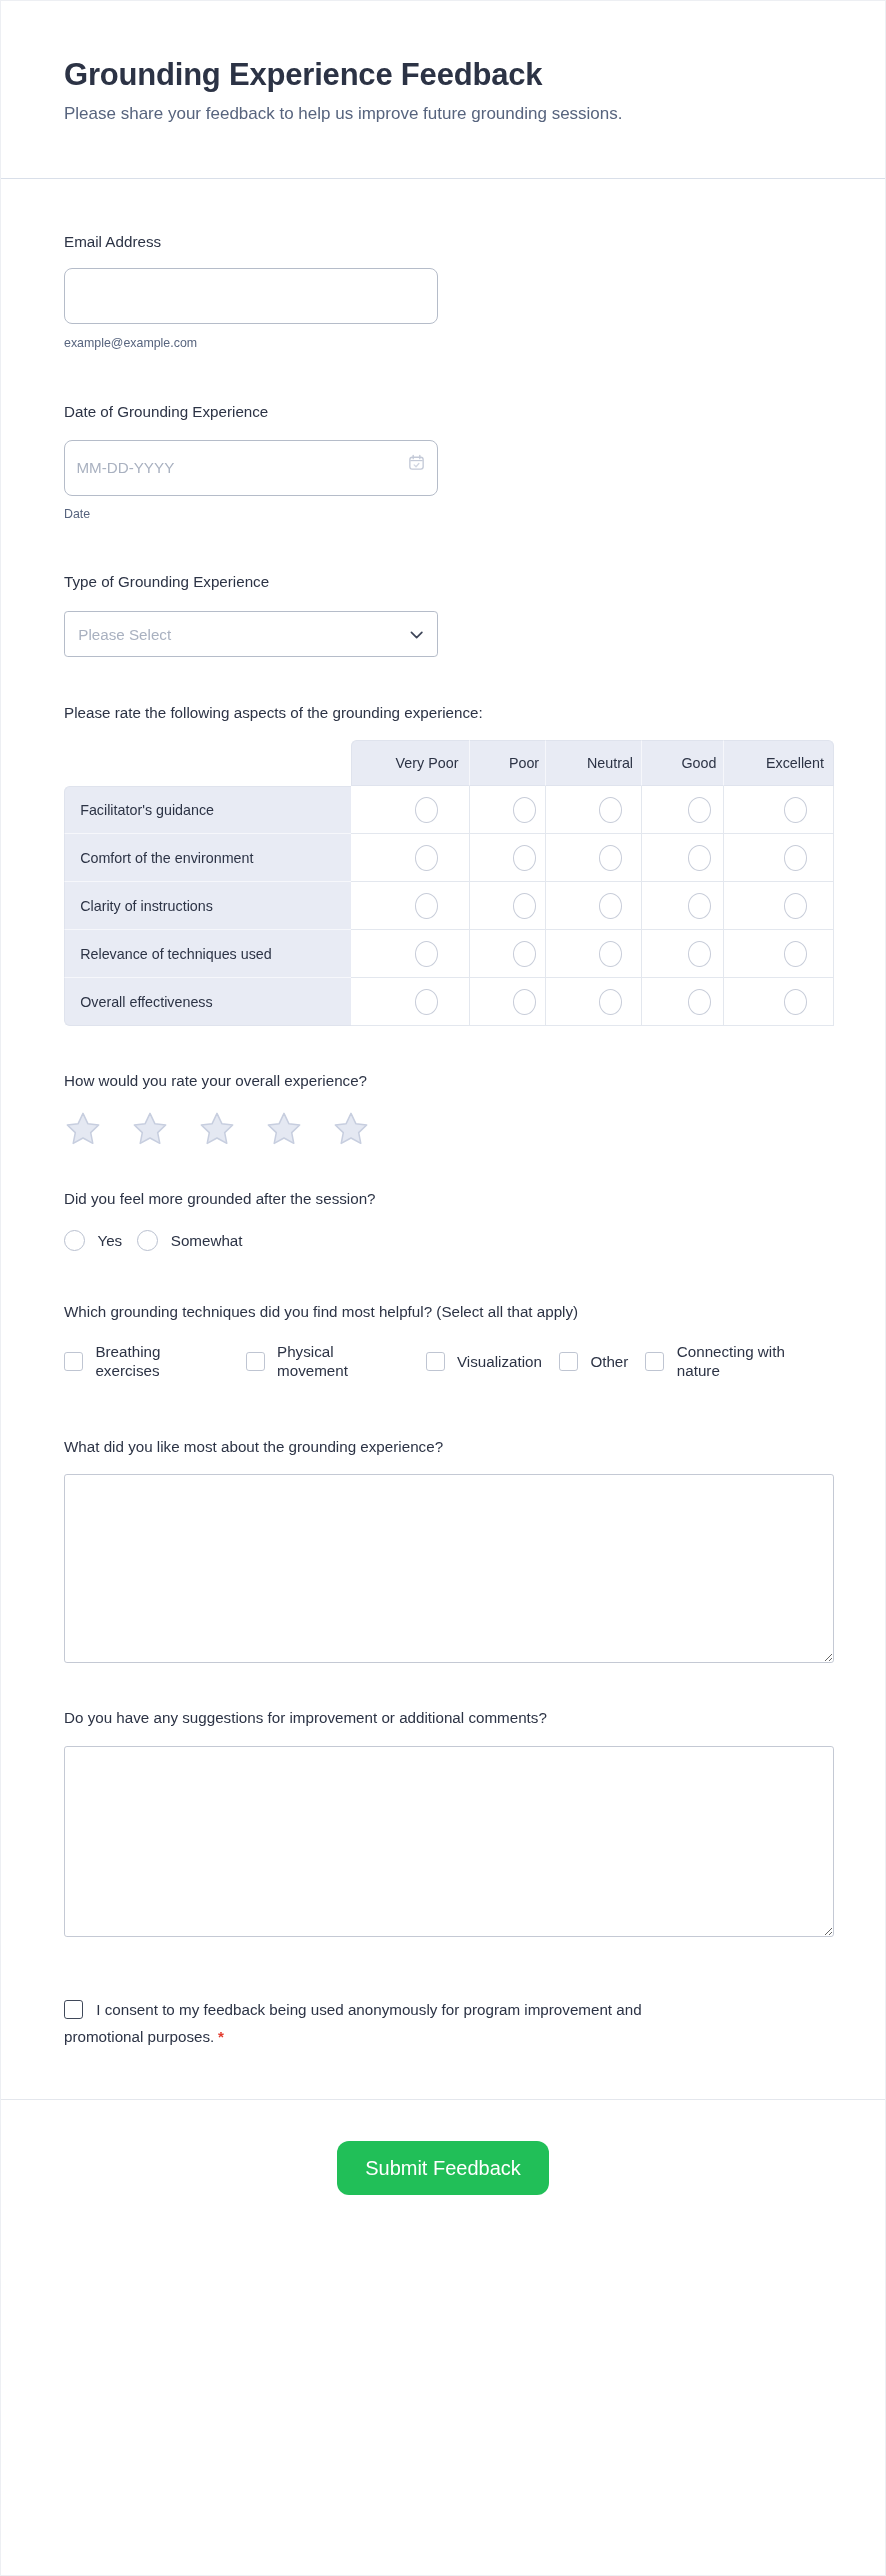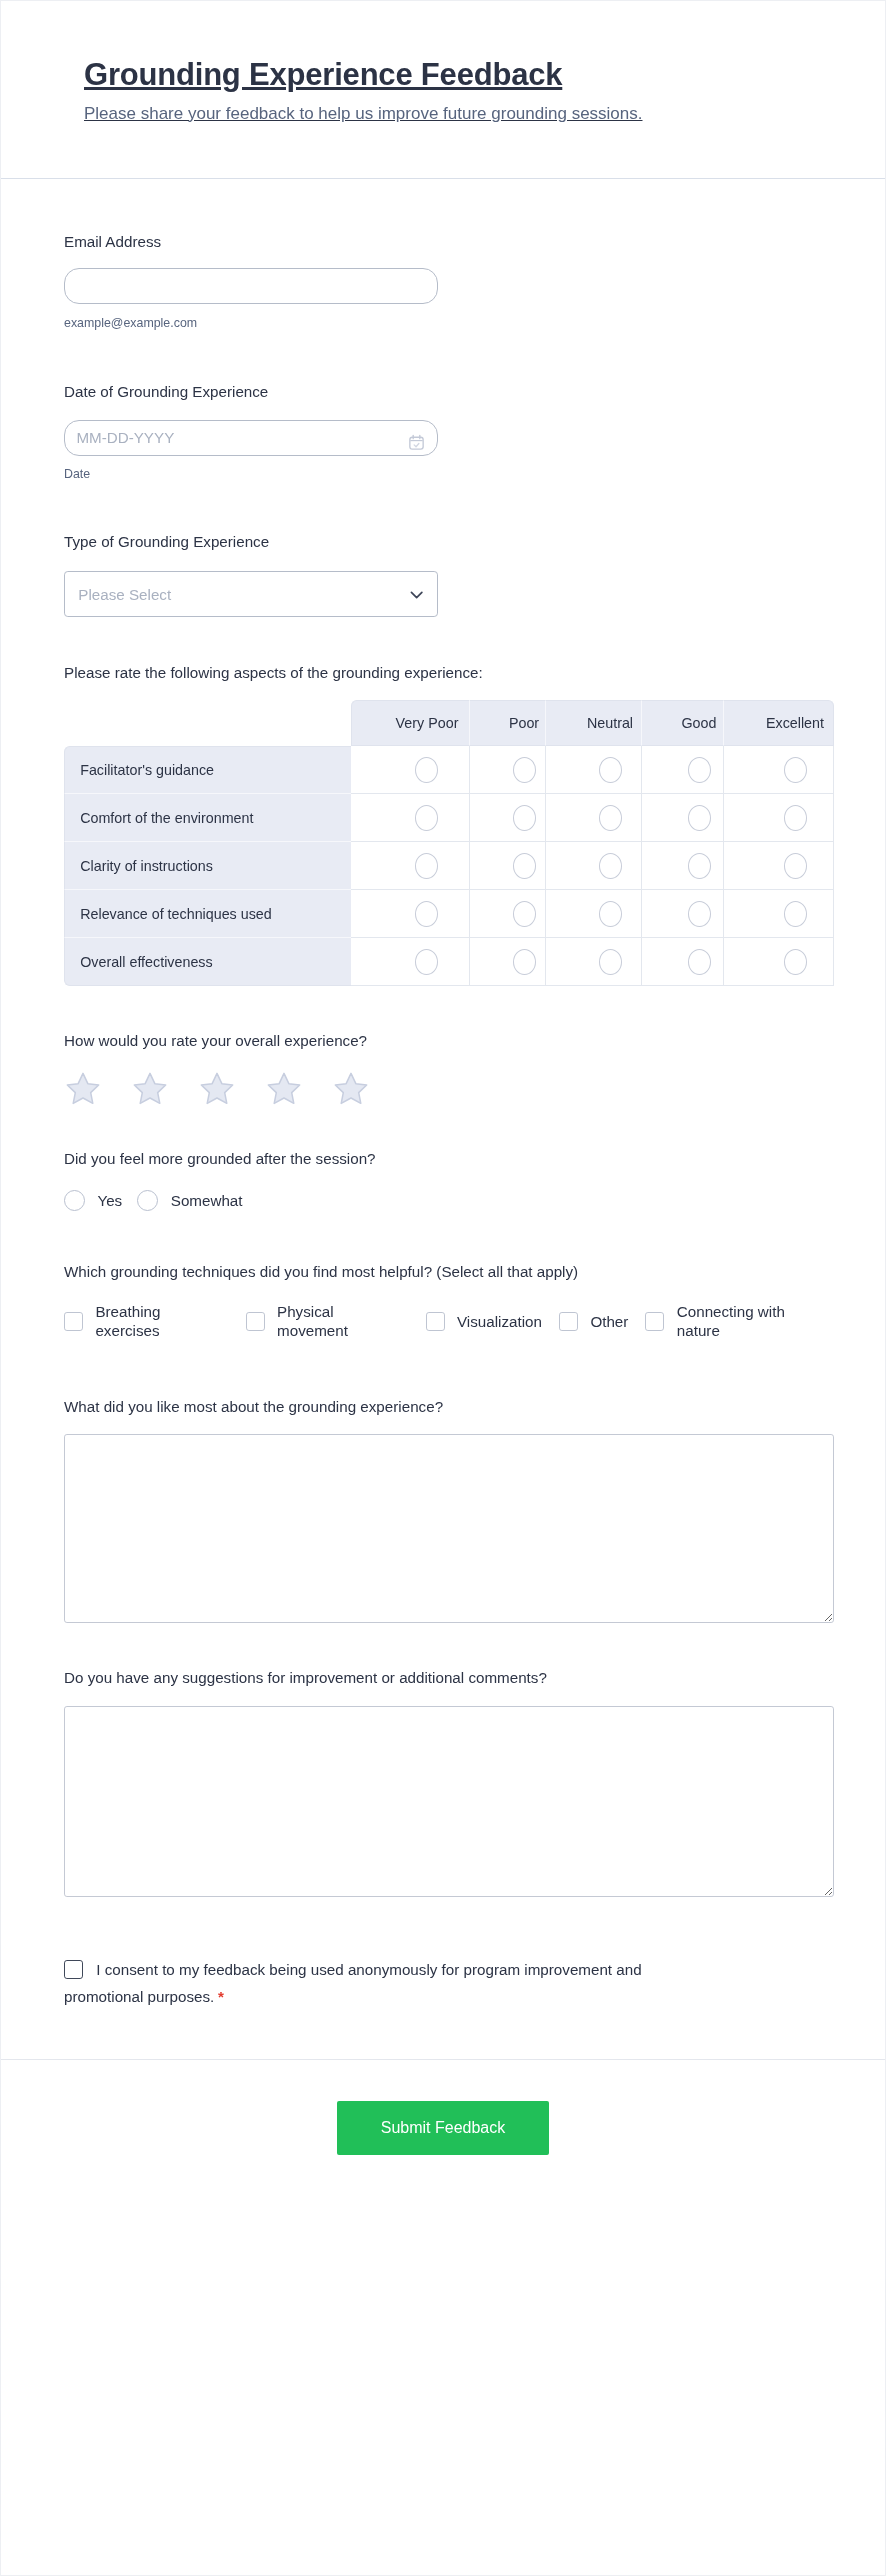--- a/index.html
+++ b/index.html
@@ -9,31 +9,31 @@
     color: #2c3345;
     width: 886px;
   }
   .page {
     width: 886px;
     min-height: 2576px;
     background: #fff;
     border: 1px solid #edeff3;
   }
   
-  .form-header { padding: 55px 63px 0 83px; text-decoration: underline; }
+  .form-header { padding: 55px 63px 0 63px; }
   .form-title { font-size: 31px; line-height: 38px; font-weight: 700; color: #2c3345; letter-spacing: -0.2px; }
   .form-subtitle { margin-top: 7.6px; font-size: 17px; line-height: 23px; color: #57647e; }
   .header-divider { margin-top: 53px; border: 0; border-top: 1px solid #d9dfe9; height: 0; }
   
   .form-body { padding: 0 53px 0 63px; }
   .q-label { font-size: 15.2px; line-height: 19px; font-weight: 500; color: #2c3345; }
   .sub-label { font-size: 12.4px; line-height: 15.2px; color: #57647e; }
   .text-input {
-    display: block; width: 374px; height: 36px;
-    border: 1px solid #b5bcc9; border-radius: 15px; background: #fff;
+    display: block; width: 374px; height: 56px;
+    border: 1px solid #b5bcc9; border-radius: 8px; background: #fff;
     font-family: inherit; font-size: 15.2px; color: #2c3345; padding: 0 11.4px;
     outline: none;
   }
   .text-input::placeholder { color: #a9b1c0; }
   
   .block-fullname { margin-top: 51px; }
   .name-row { display: flex; gap: 32px; margin-top: 19px; }
   .name-col-last .text-input { width: 364px; }
   .name-col .sub-label { margin-top: 8.6px; }
   
@@ -116,23 +116,23 @@
   .consent-box {
     display: inline-block; vertical-align: -3.8px; margin-right: 13.3px;
     width: 19px; height: 19px; border-radius: 2.9px;
     border: 1.9px solid #3f4859; background: #fff; cursor: pointer;
   }
   .required-star { color: #e23b2e; font-weight: 700; margin-left: 3.8px; }
   
   .footer-divider { margin-top: 49px; border: 0; border-top: 1px solid #e4e7ed; height: 0; }
   .submit-area { padding: 41px 0 49px 0; display: flex; justify-content: center; }
   .submit-btn {
-    width: 212px; height: 54px; border: none; border-radius: 2px;
+    width: 212px; height: 54px; border: none; border-radius: 12px;
     background: #21bf58; color: #ffffff; font-family: inherit;
-    font-size: 16px; font-weight: 500; cursor: pointer;
+    font-size: 20px; font-weight: 500; cursor: pointer;
   }
 </style>
 </head>
 <body>
 
 <div class="page">
 
   <div class="form-header">
     <h1 class="form-title">Grounding Experience Feedback</h1>
     <div class="form-subtitle">Please share your feedback to help us improve future grounding sessions.</div>

